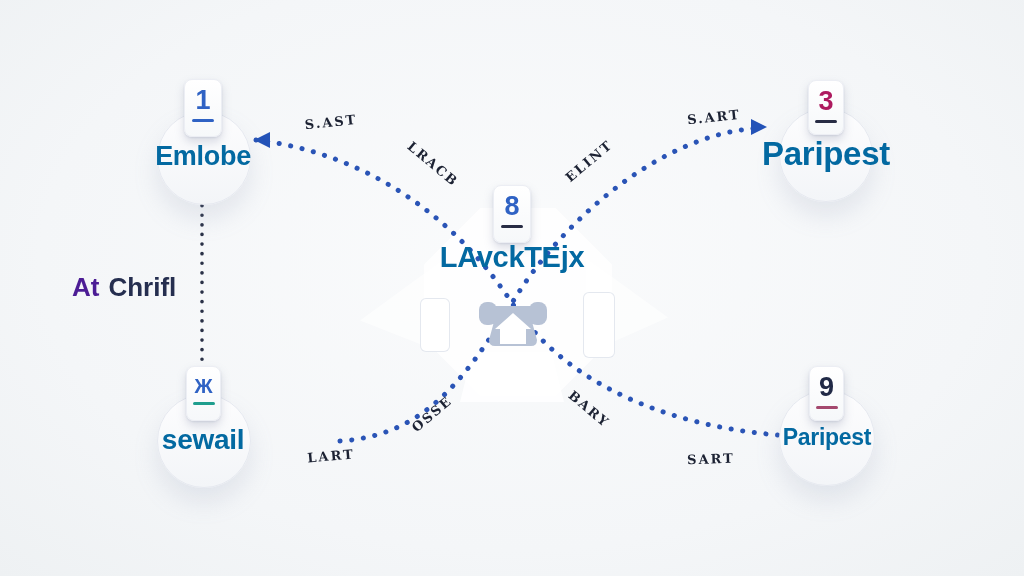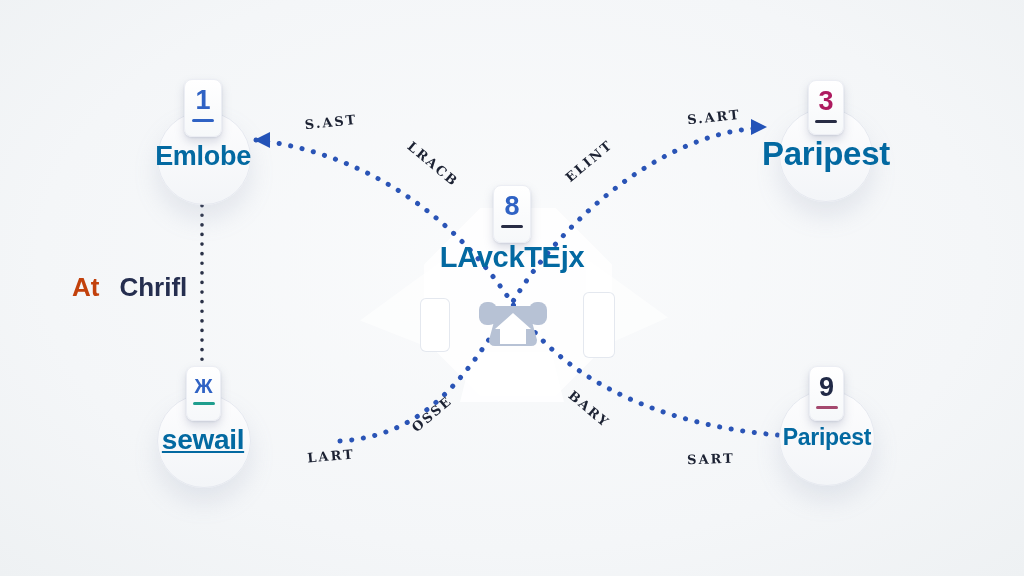--- a/index.html
+++ b/index.html
@@ -53,21 +53,21 @@
   .bar-dark{background:#272c44;}
   .bar-teal{background:#1f9e8e;}
   .bar-pink{background:#a4486e;}
 
   .node-label{
     position:absolute;z-index:5;transform:translate(-50%,-50%);
     font-weight:bold;color:#0369a1;white-space:nowrap;letter-spacing:-0.3px;
   }
   .lbl-emlobe{left:203px;top:156px;font-size:27px;}
   .lbl-paripest{left:826px;top:154px;font-size:33px;}
-  .lbl-sewail{left:203px;top:440px;font-size:28px;text-decoration:underline;}
+  .lbl-sewail{left:203px;top:440px;font-size:28px;}
   .lbl-lavcktejx{left:827px;top:437px;font-size:23px;}
   .lbl-center{left:512px;top:257px;font-size:29px;}
 
   
   .circ-tl{left:157px;top:111px;width:92px;height:92px;}
   .circ-tr{left:779px;top:108px;width:92px;height:92px;}
   .circ-bl{left:157px;top:394px;width:92px;height:92px;}
   .circ-br{left:779px;top:390px;width:94px;height:94px;}
   .bdg-tl{left:184px;top:79px;width:38px;height:58px;}
   .bdg-tr{left:808px;top:80px;width:36px;height:55px;}
@@ -91,21 +91,21 @@
   .el-4{left:432px;top:414px;transform:translate(-50%,-50%) rotate(-40deg);}
   .el-5{left:589px;top:409px;transform:translate(-50%,-50%) rotate(40deg);}
   .el-6{left:331px;top:456px;transform:translate(-50%,-50%) rotate(-5deg);}
   .el-7{left:711px;top:459px;transform:translate(-50%,-50%) rotate(-2deg);}
 
   
   .side-label{
     position:absolute;left:72px;top:272px;z-index:6;
     font-size:26px;font-weight:bold;white-space:nowrap;
   }
-  .side-label .w1{color:#c2410c;margin-right:20px;}
+  .side-label .w1{color:#4c1d95;margin-right:9px;}
   .side-label .w2{color:#252e4f;}
 </style>
 </head>
 <body>
 
 <div class="stage">
 
   <div class="bg-shape bg-oct"></div>
   <div class="bg-shape bg-wing-l"></div>
   <div class="bg-shape bg-wing-r"></div>

